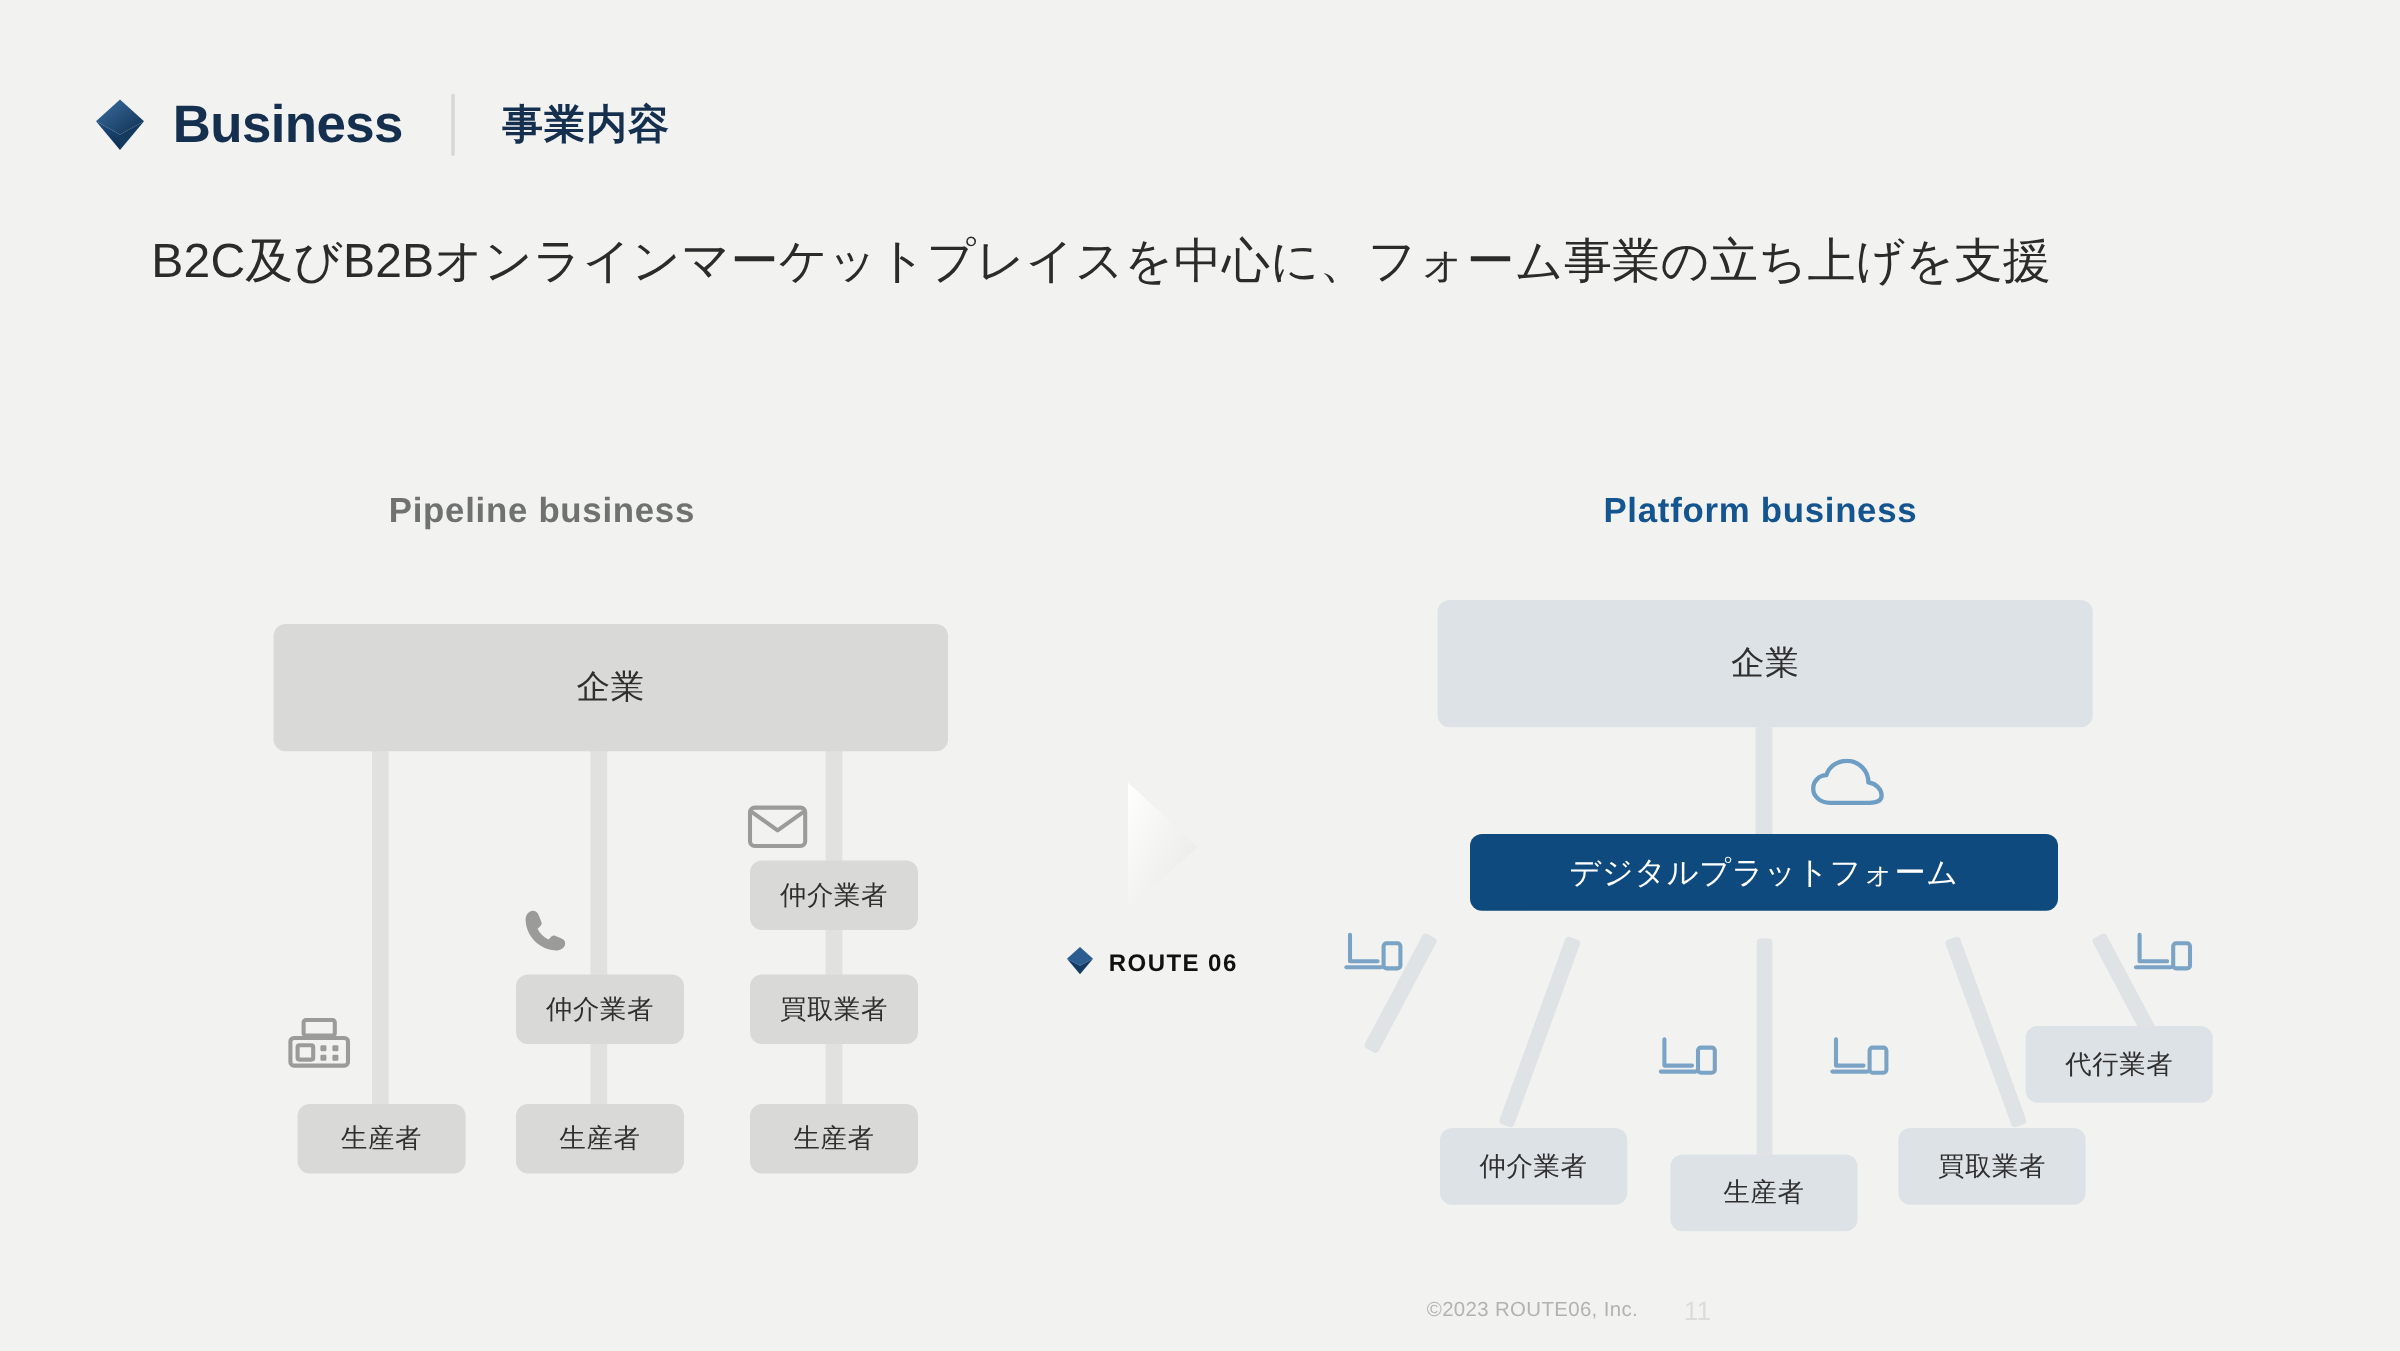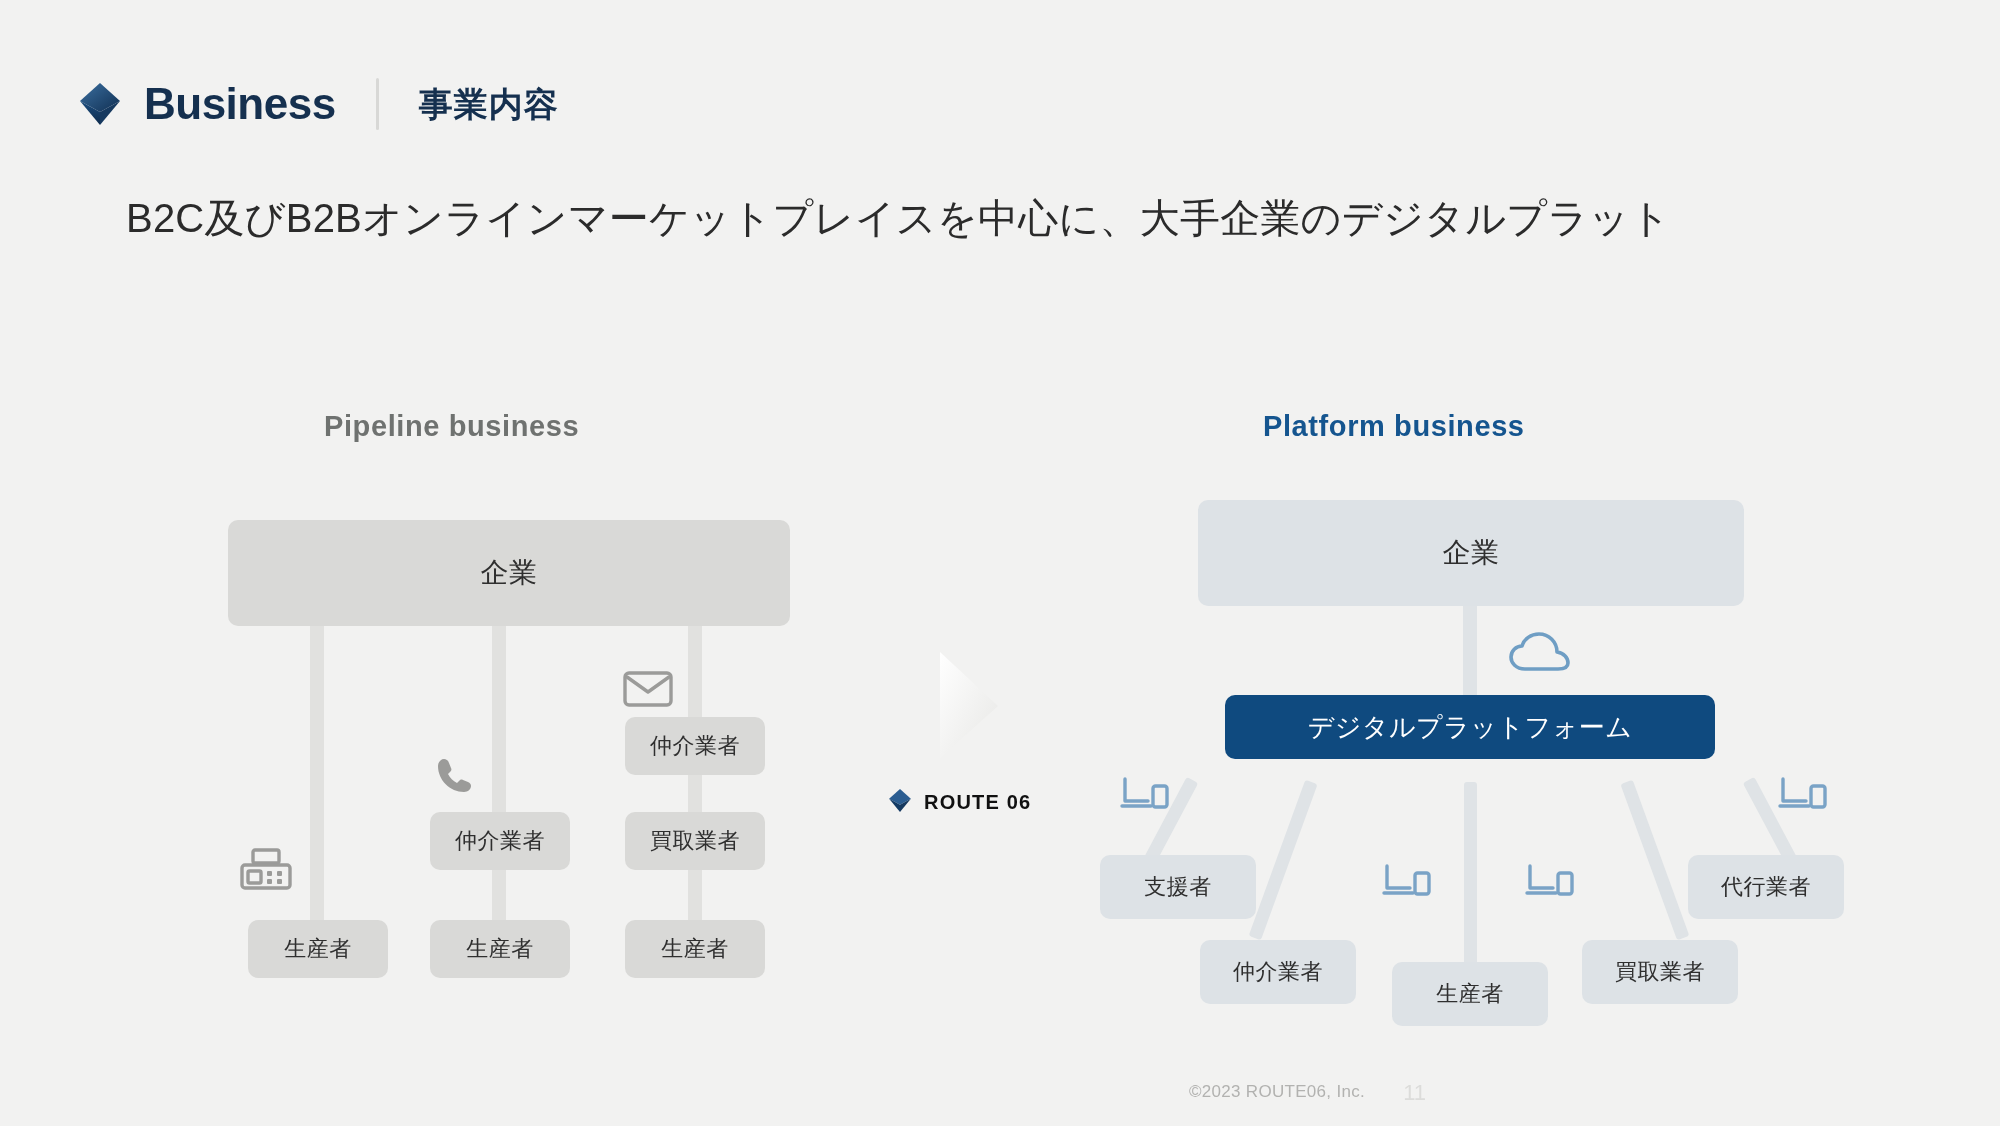--- a/index.html
+++ b/index.html
@@ -27,21 +27,21 @@
   .subtitle{
     position:absolute;left:126px;top:188px;width:1760px;
     font-size:40px;line-height:1.5;color:#2b2b2b;font-weight:400;letter-spacing:0.2px;
   }
 
   
   .col-heading{
     position:absolute;font-size:29px;font-weight:700;letter-spacing:0.6px;
   }
   #pipeline-heading{left:324px;top:410px;width:340px;text-align:left;color:#6f7270;}
-  #platform-heading{left:1263px;top:410px;width:350px;text-align:left;color:#15558f;}
+  #platform-heading{left:1292px;top:410px;width:350px;text-align:center;color:#15558f;}
 
   
   .diagram{position:absolute;}
   .node{
     position:absolute;border-radius:10px;display:flex;align-items:center;justify-content:center;
     font-size:22px;color:#2f2f2f;letter-spacing:0.5px;box-sizing:border-box;
   }
   .node.grey{background:#d9d9d7;}
   .node.bluegrey{background:#dde2e6;}
   .node.top-grey{background:#d9d9d7;font-size:28px;}
@@ -86,21 +86,21 @@
         <polygon points="2,20 22,31 22,44" fill="url(#dg2)"></polygon>
         <polygon points="42,20 22,31 22,44" fill="#16395f"></polygon>
       </svg>
     </span>
     <span class="brand-title">Business</span>
     <span class="header-divider"></span>
     <span class="header-jp">事業内容</span>
   </div>
 
   <div class="subtitle">
-    <div>B2C及びB2Bオンラインマーケットプレイスを中心に、大手企業のデジタルプラット</div>
+    <div>B2C及びB2Bオンラインマーケットプレイスを中心に、フォーム事業の立ち上げを支援</div>
   </div>
 
   <div id="pipeline-heading" class="col-heading">Pipeline business</div>
 
   <div class="diagram" style="left:0;top:0;width:1000px;height:1126px;">
 
     <div class="connector" style="left:310px;top:600px;width:14px;height:320px;"></div>
     <div class="connector" style="left:492px;top:600px;width:14px;height:320px;"></div>
     <div class="connector" style="left:688px;top:600px;width:14px;height:320px;"></div>
 
@@ -237,23 +237,20 @@
     <span class="icon-wrap" style="left:778px;top:775px;">
       <svg width="50" height="38" viewBox="0 0 50 38">
         <g fill="none" stroke="#7aa3c6" stroke-width="3.4" stroke-linejoin="round" stroke-linecap="round">
           <path d="M5 4 L5 26 L28 26"></path>
           <path d="M2 31 L31 31"></path>
           <rect x="33" y="11" width="14" height="21" rx="2.5"></rect>
         </g>
       </svg>
     </span>
 
-    <div class="node bluegrey" style="left:100px;top:855px;width:156px;height:64px;">
-      <span>支援者</span>
-    </div>
     <div class="node bluegrey" style="left:200px;top:940px;width:156px;height:64px;">
       <span>仲介業者</span>
     </div>
     <div class="node bluegrey" style="left:392px;top:962px;width:156px;height:64px;">
       <span>生産者</span>
     </div>
     <div class="node bluegrey" style="left:582px;top:940px;width:156px;height:64px;">
       <span>買取業者</span>
     </div>
     <div class="node bluegrey" style="left:688px;top:855px;width:156px;height:64px;">

